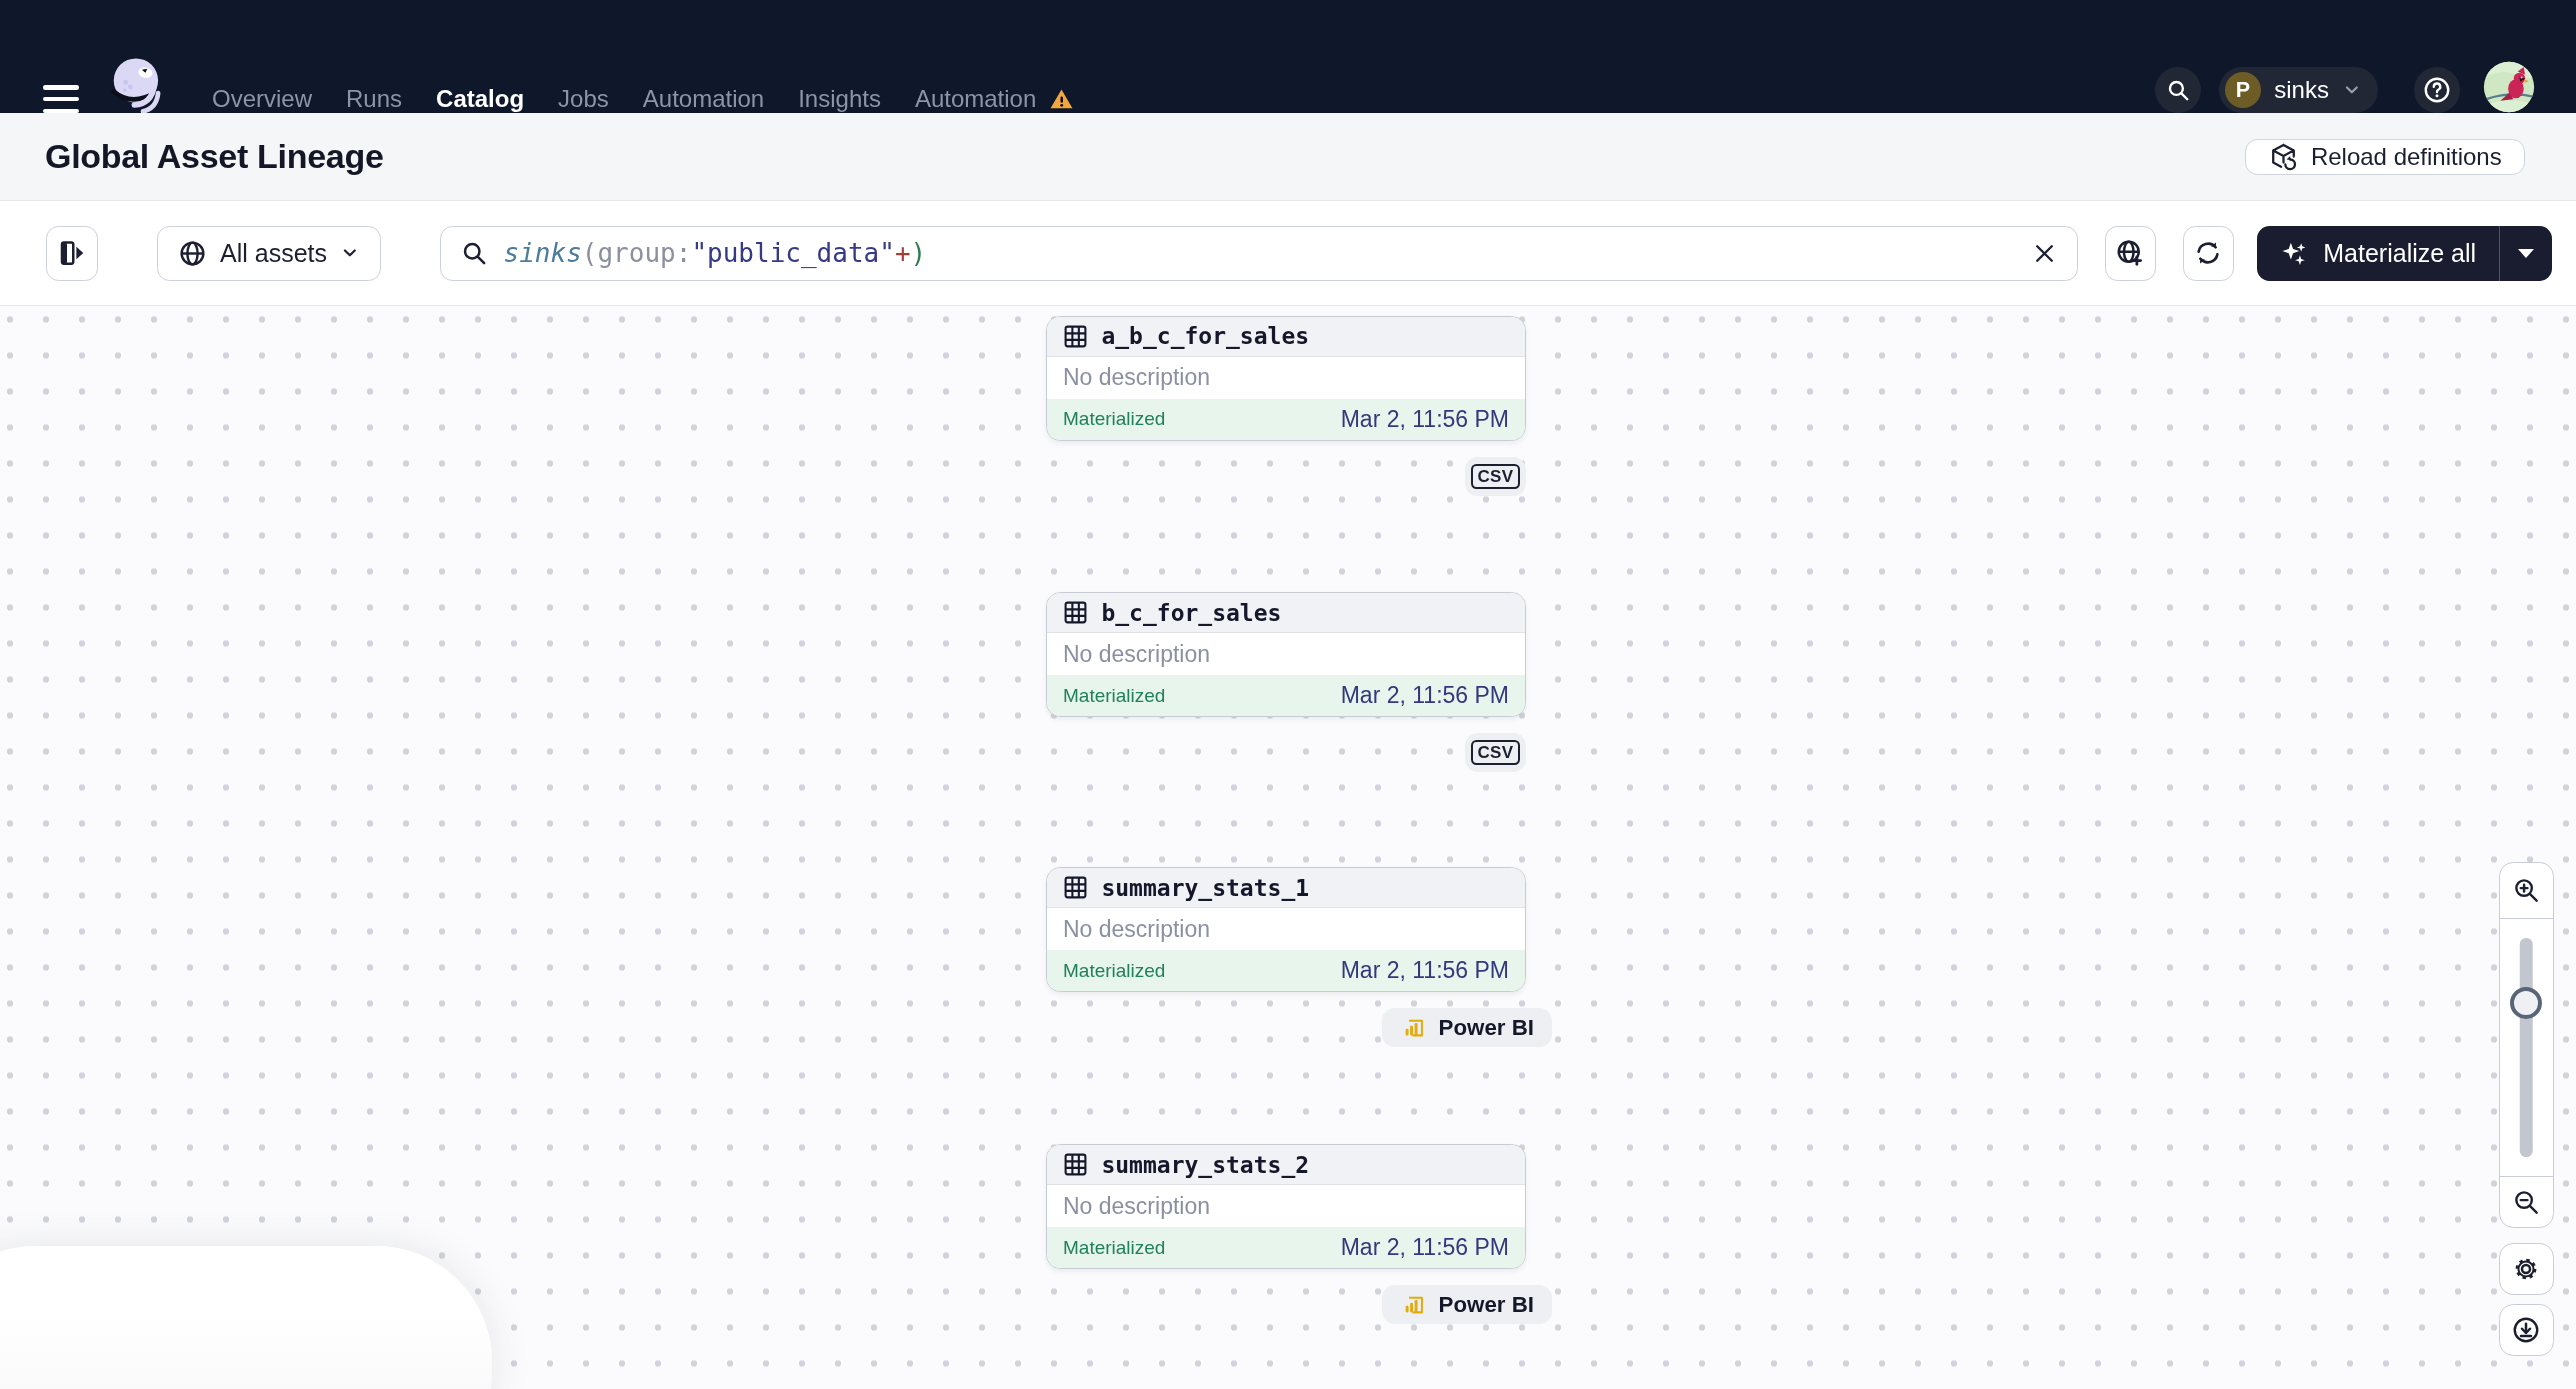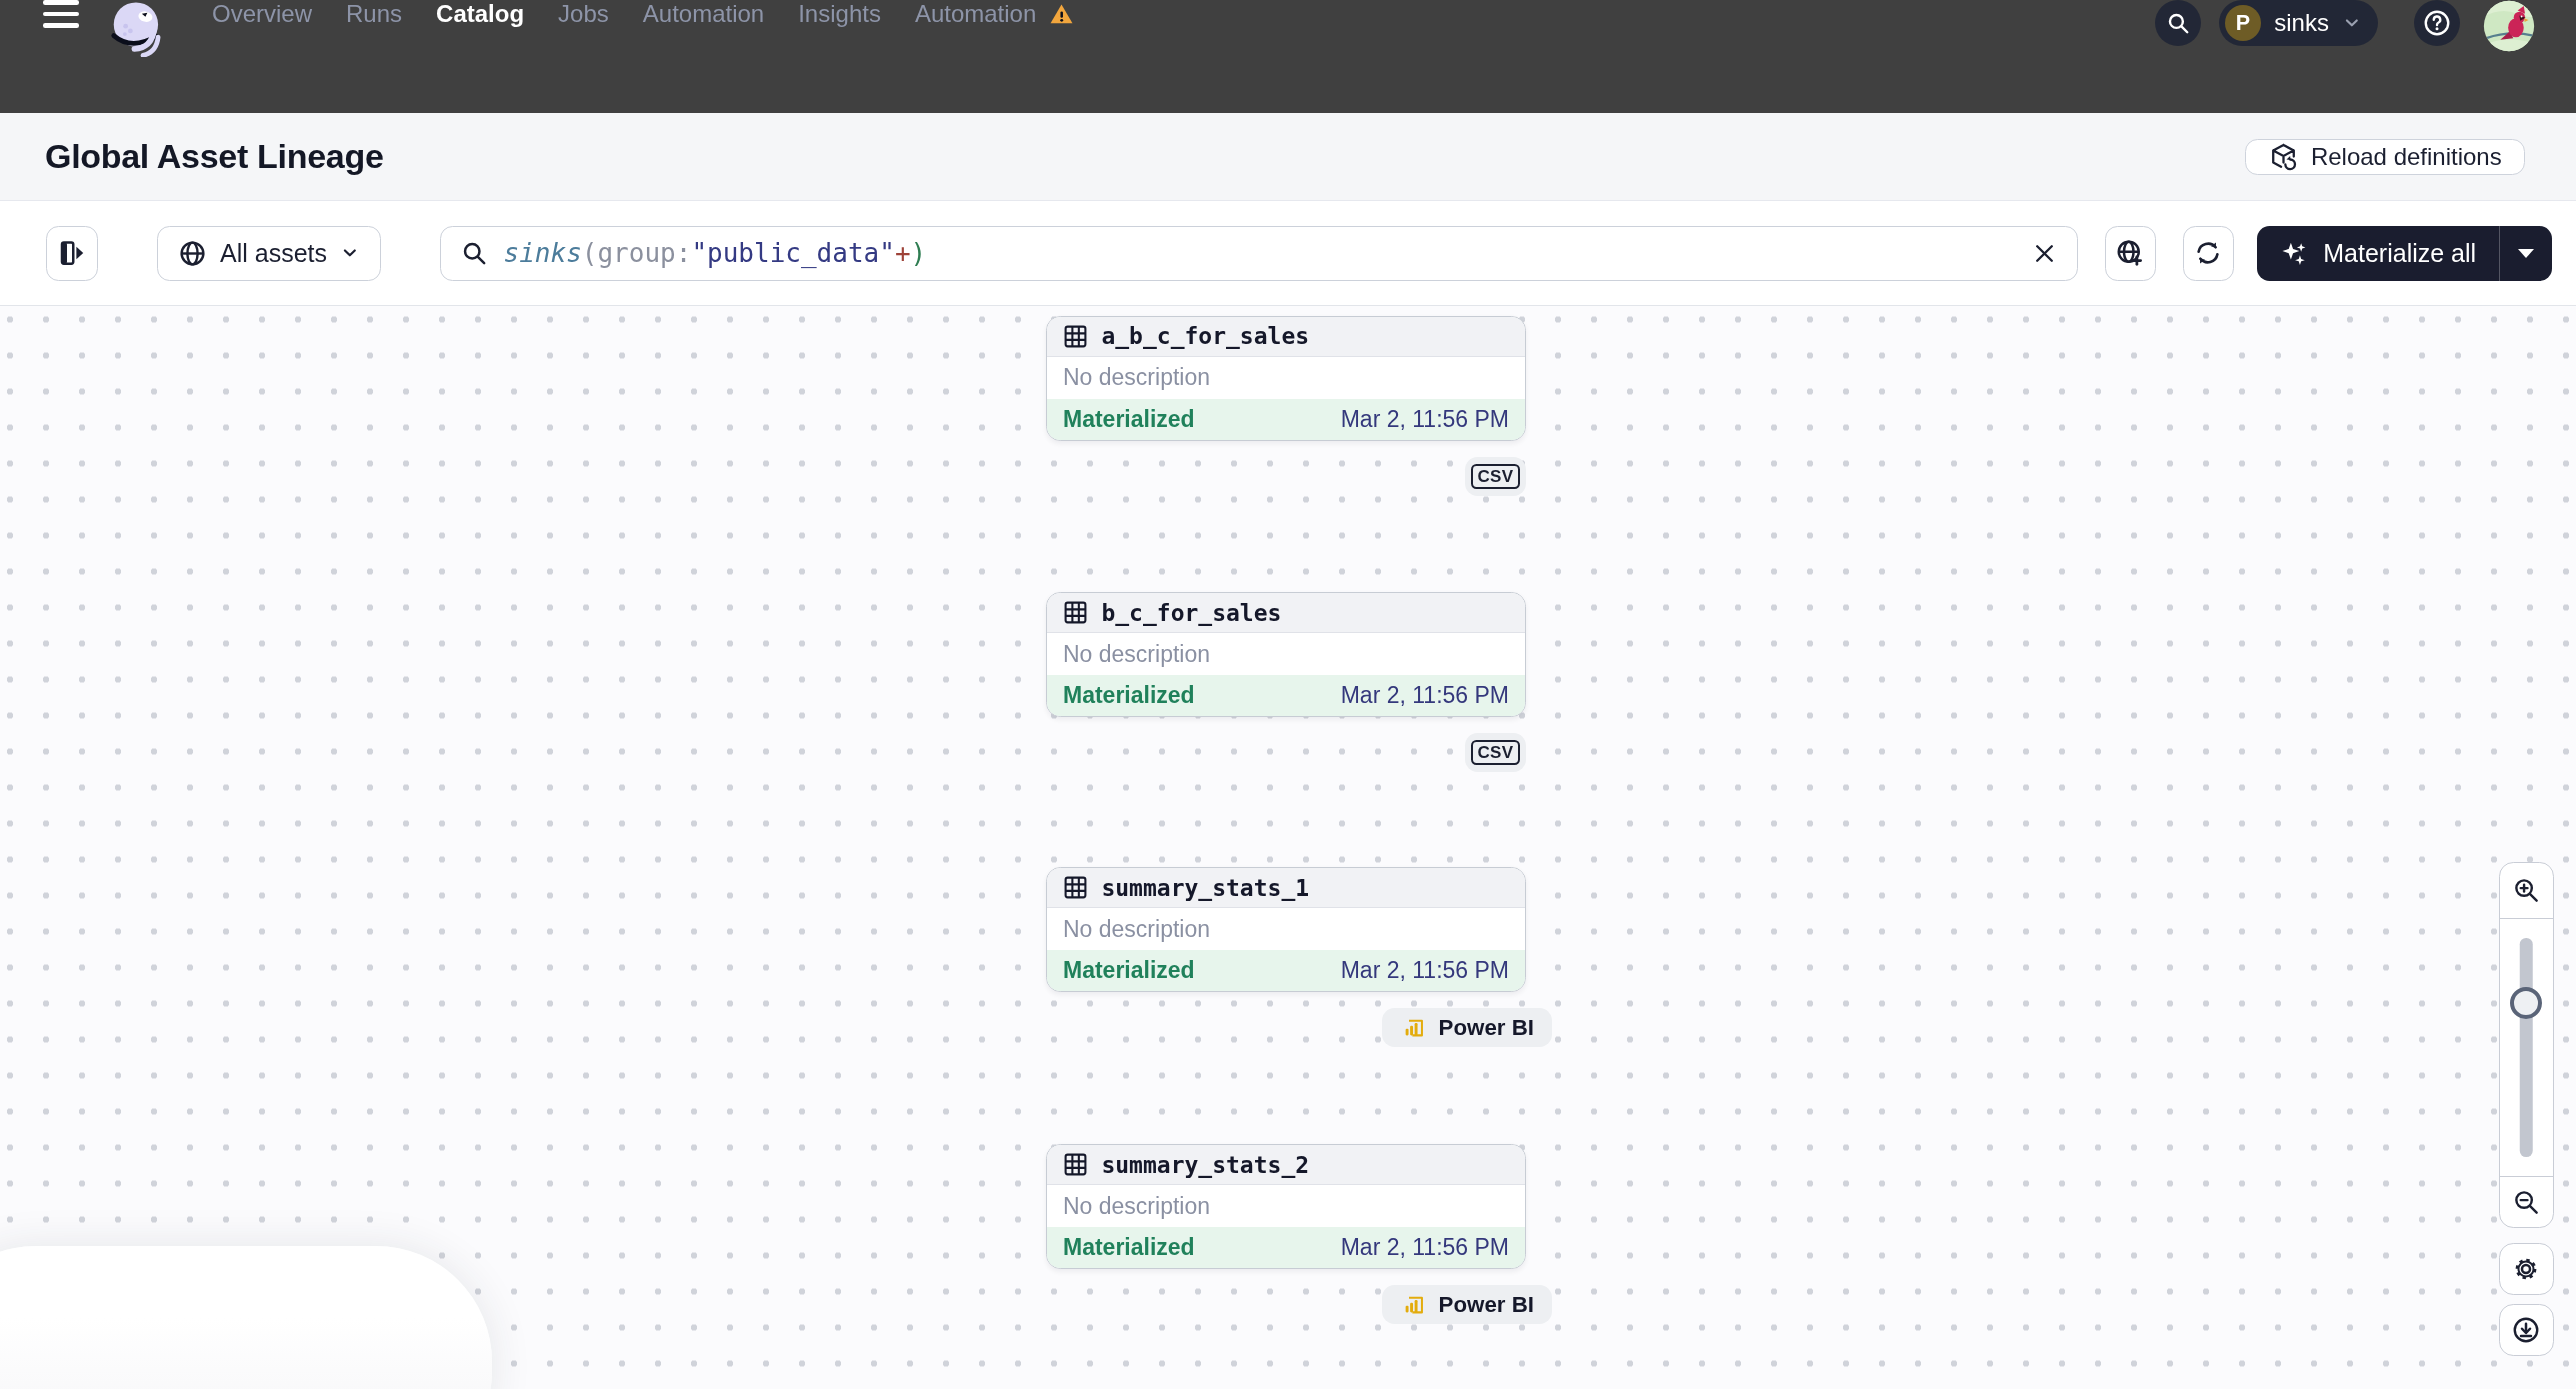--- a/index.html
+++ b/index.html
@@ -1,20 +1,20 @@
 <!DOCTYPE html>
 <html style="font-size:14.3px"><head>
 <meta charset="utf-8">
 <style>
   * { box-sizing: border-box; margin:0; padding:0; }
   html,body { width:2576px; height:1389px; overflow:hidden; }
   body { font-family:"Liberation Sans", sans-serif; background:#fbfbfd; }
 
   
-  .navbar { height:113px; background:#404040; display:flex; align-items:flex-start;
+  .navbar { height:113px; background:#0f172a; display:flex; align-items:flex-end;
             padding:0 41px 0 43px; }
   .hamburger { width:36px; display:flex; flex-direction:column; gap:7.2px; margin-right:30px; cursor:pointer; }
   .hamburger i { display:block; height:4.5px; background:#ffffff; border-radius:2.2px; }
   .logo { margin-right:46px; }
   .logo svg { display:block; }
   .nav-links { display:flex; gap:34px; align-items:center; }
   .nav-link { color:#8d94a8; font-size:24px; font-weight:500; cursor:pointer; white-space:nowrap; }
   .nav-link.active { color:#ffffff; font-weight:700; }
   .nav-link.with-warning { display:flex; align-items:center; gap:12.5px; }
   .nav-spacer { flex:1; }
@@ -70,21 +70,21 @@
   .node-wrap { position:absolute; left:1046px; width:480px; }
   .node { height:125px; border:1.3px solid #c7ccd4; border-radius:14.3px; background:#fff;
           overflow:hidden; box-shadow:0 2.7px 5.4px rgba(20,24,40,0.06); cursor:pointer; }
   .node-header { height:40px; background:#f1f2f5; border-bottom:0.9px solid #e0e2e8;
                  display:flex; align-items:center; gap:13.4px; padding:0 16px; }
   .node-name { font-family:"DejaVu Sans Mono", monospace; font-size:23px; font-weight:bold; color:#15182a; }
   .node-body { height:42px; display:flex; align-items:center; padding:0 16px; background:#fff; }
   .node-desc { color:#8a90a2; font-size:23px; }
   .node-footer { height:41px; background:#e7f5ec; display:flex; align-items:center;
                  justify-content:space-between; padding:0 16px; }
-  .node-status { color:#20815b; font-size:23px;font-weight:bold; }
+  .node-status { color:#20815b; font-size:19px; }
   .node-ts { color:#34387c; font-size:23px; }
 
   .kind-badge { position:absolute; top:141px; height:39px; background:#edeff2; border-radius:12.5px;
                 display:flex; align-items:center; }
   .kind-badge.csv { right:0; width:61px; justify-content:center; }
   .kind-badge.powerbi { right:-26px; padding:0 18px; gap:11.6px; }
   .csv-chip { font-size:17px; font-weight:bold; color:#1b1f30; border:2.2px solid #1b1f30;
               border-radius:5.4px; padding:0 4.5px; letter-spacing:0.4px; line-height:21.5px; }
   .pb-label { font-size:22.3px; font-weight:600; color:#15182a; }
 

